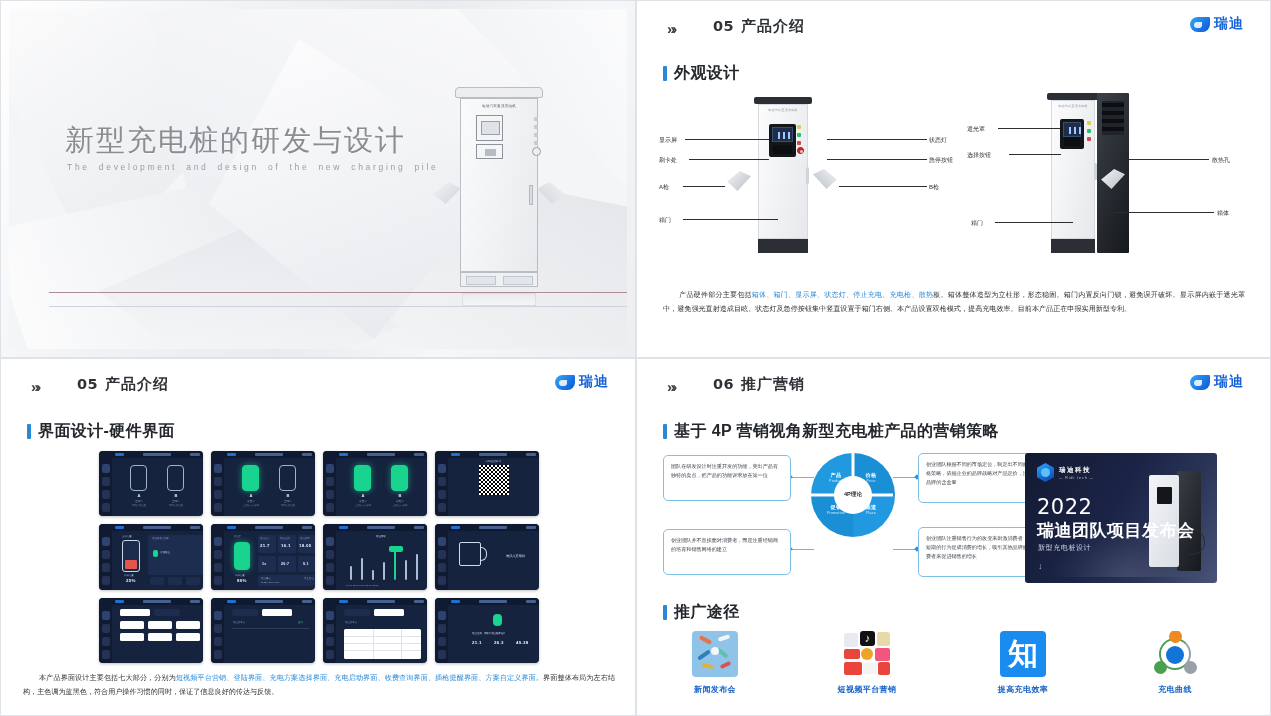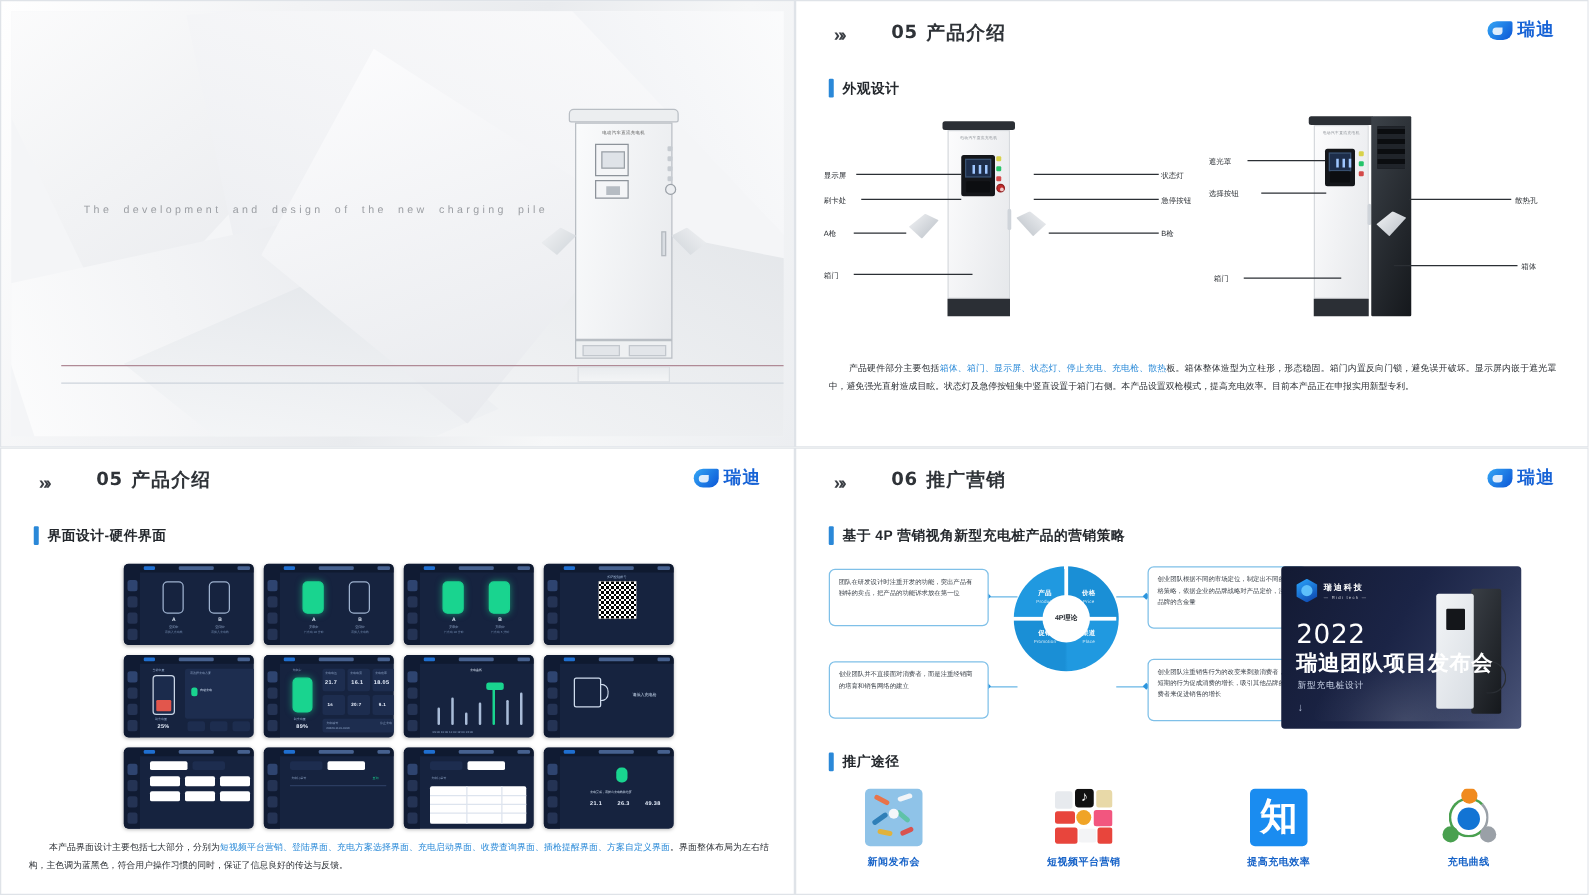--- a/index.html
+++ b/index.html
@@ -83,21 +83,21 @@
   .hdr-num { position:absolute; left:76px; top:17px; font-size:14.5px; font-weight:700; color:#2f3338; letter-spacing:.5px;
              font-family:"DejaVu Sans","Liberation Sans",sans-serif; }
   .hdr-title { position:absolute; left:104px; top:16px; font-size:15px; font-weight:700; color:#2f3338; letter-spacing:1px; }
   .logo { position:absolute; right:26px; top:14px; display:flex; align-items:center; gap:4px; }
   .logo .mark { width:20px; height:15px; background:linear-gradient(130deg,#35a7f5,#0b55d6); border-radius:11px 2px 11px 11px; position:relative;}
   .logo .mark::after{ content:""; position:absolute; left:4px; top:5px; width:8px; height:6px; background:#fff; border-radius:4px 0 4px 4px; opacity:.85;}
   .logo .txt { font-size:14px; font-weight:700; color:#1763d6; letter-spacing:1px;}
 
   .sechead { position:absolute; display:flex; align-items:center; gap:7px; }
   .sechead .bar { width:4px; height:15px; background:#2a88d8; border-radius:1px;}
-  .sechead .t { font-size:11px; font-weight:700; color:#24282d; letter-spacing:.4px;}
+  .sechead .t { font-size:16px; font-weight:700; color:#24282d; letter-spacing:.4px;}
 
   .para { position:absolute; font-size:7.1px; line-height:1.95; color:#2b2f34; text-align:justify; }
   .para .hl { color:#2a8ad8; }
   .para .ind { display:inline-block; width:16px; }
   .dlabel { position:absolute; font-size:6px; color:#2b2f34; white-space:nowrap; }
   .lead { position:absolute; height:1px; background:#2b2f34; }
 
   .pile { position:absolute; }
   .pile .top { position:absolute; left:0; top:0; width:100%; height:7px; background:#2b2f35; border-radius:2px;}
   .pile .col { position:absolute; left:4px; top:7px; right:4px; bottom:14px; background:linear-gradient(100deg,#fcfcfd,#e6e8eb); border:1px solid #d6d9dd;}
@@ -214,20 +214,21 @@
   <div class="slide s1">
     <div class="s1-inner">
       <div class="poly p1"></div>
       <div class="poly p2"></div>
       <div class="poly p3"></div>
       <div class="poly p4"></div>
       <div class="poly p5"></div>
       <div class="poly p6"></div>
       <div class="poly p7"></div>
 
+      <div class="s1-title">新型充电桩的研发与设计</div>
       <div class="s1-sub">The  development  and  design  of  the  new  charging  pile</div>
       <div class="s1-line1"></div>
       <div class="s1-line2"></div>
 
       <div class="chg1">
         <div class="cap"></div>
         <div class="body"></div>
         <div class="lbl">电动汽车直流充电机</div>
         <div class="screen">
             <i></i>

